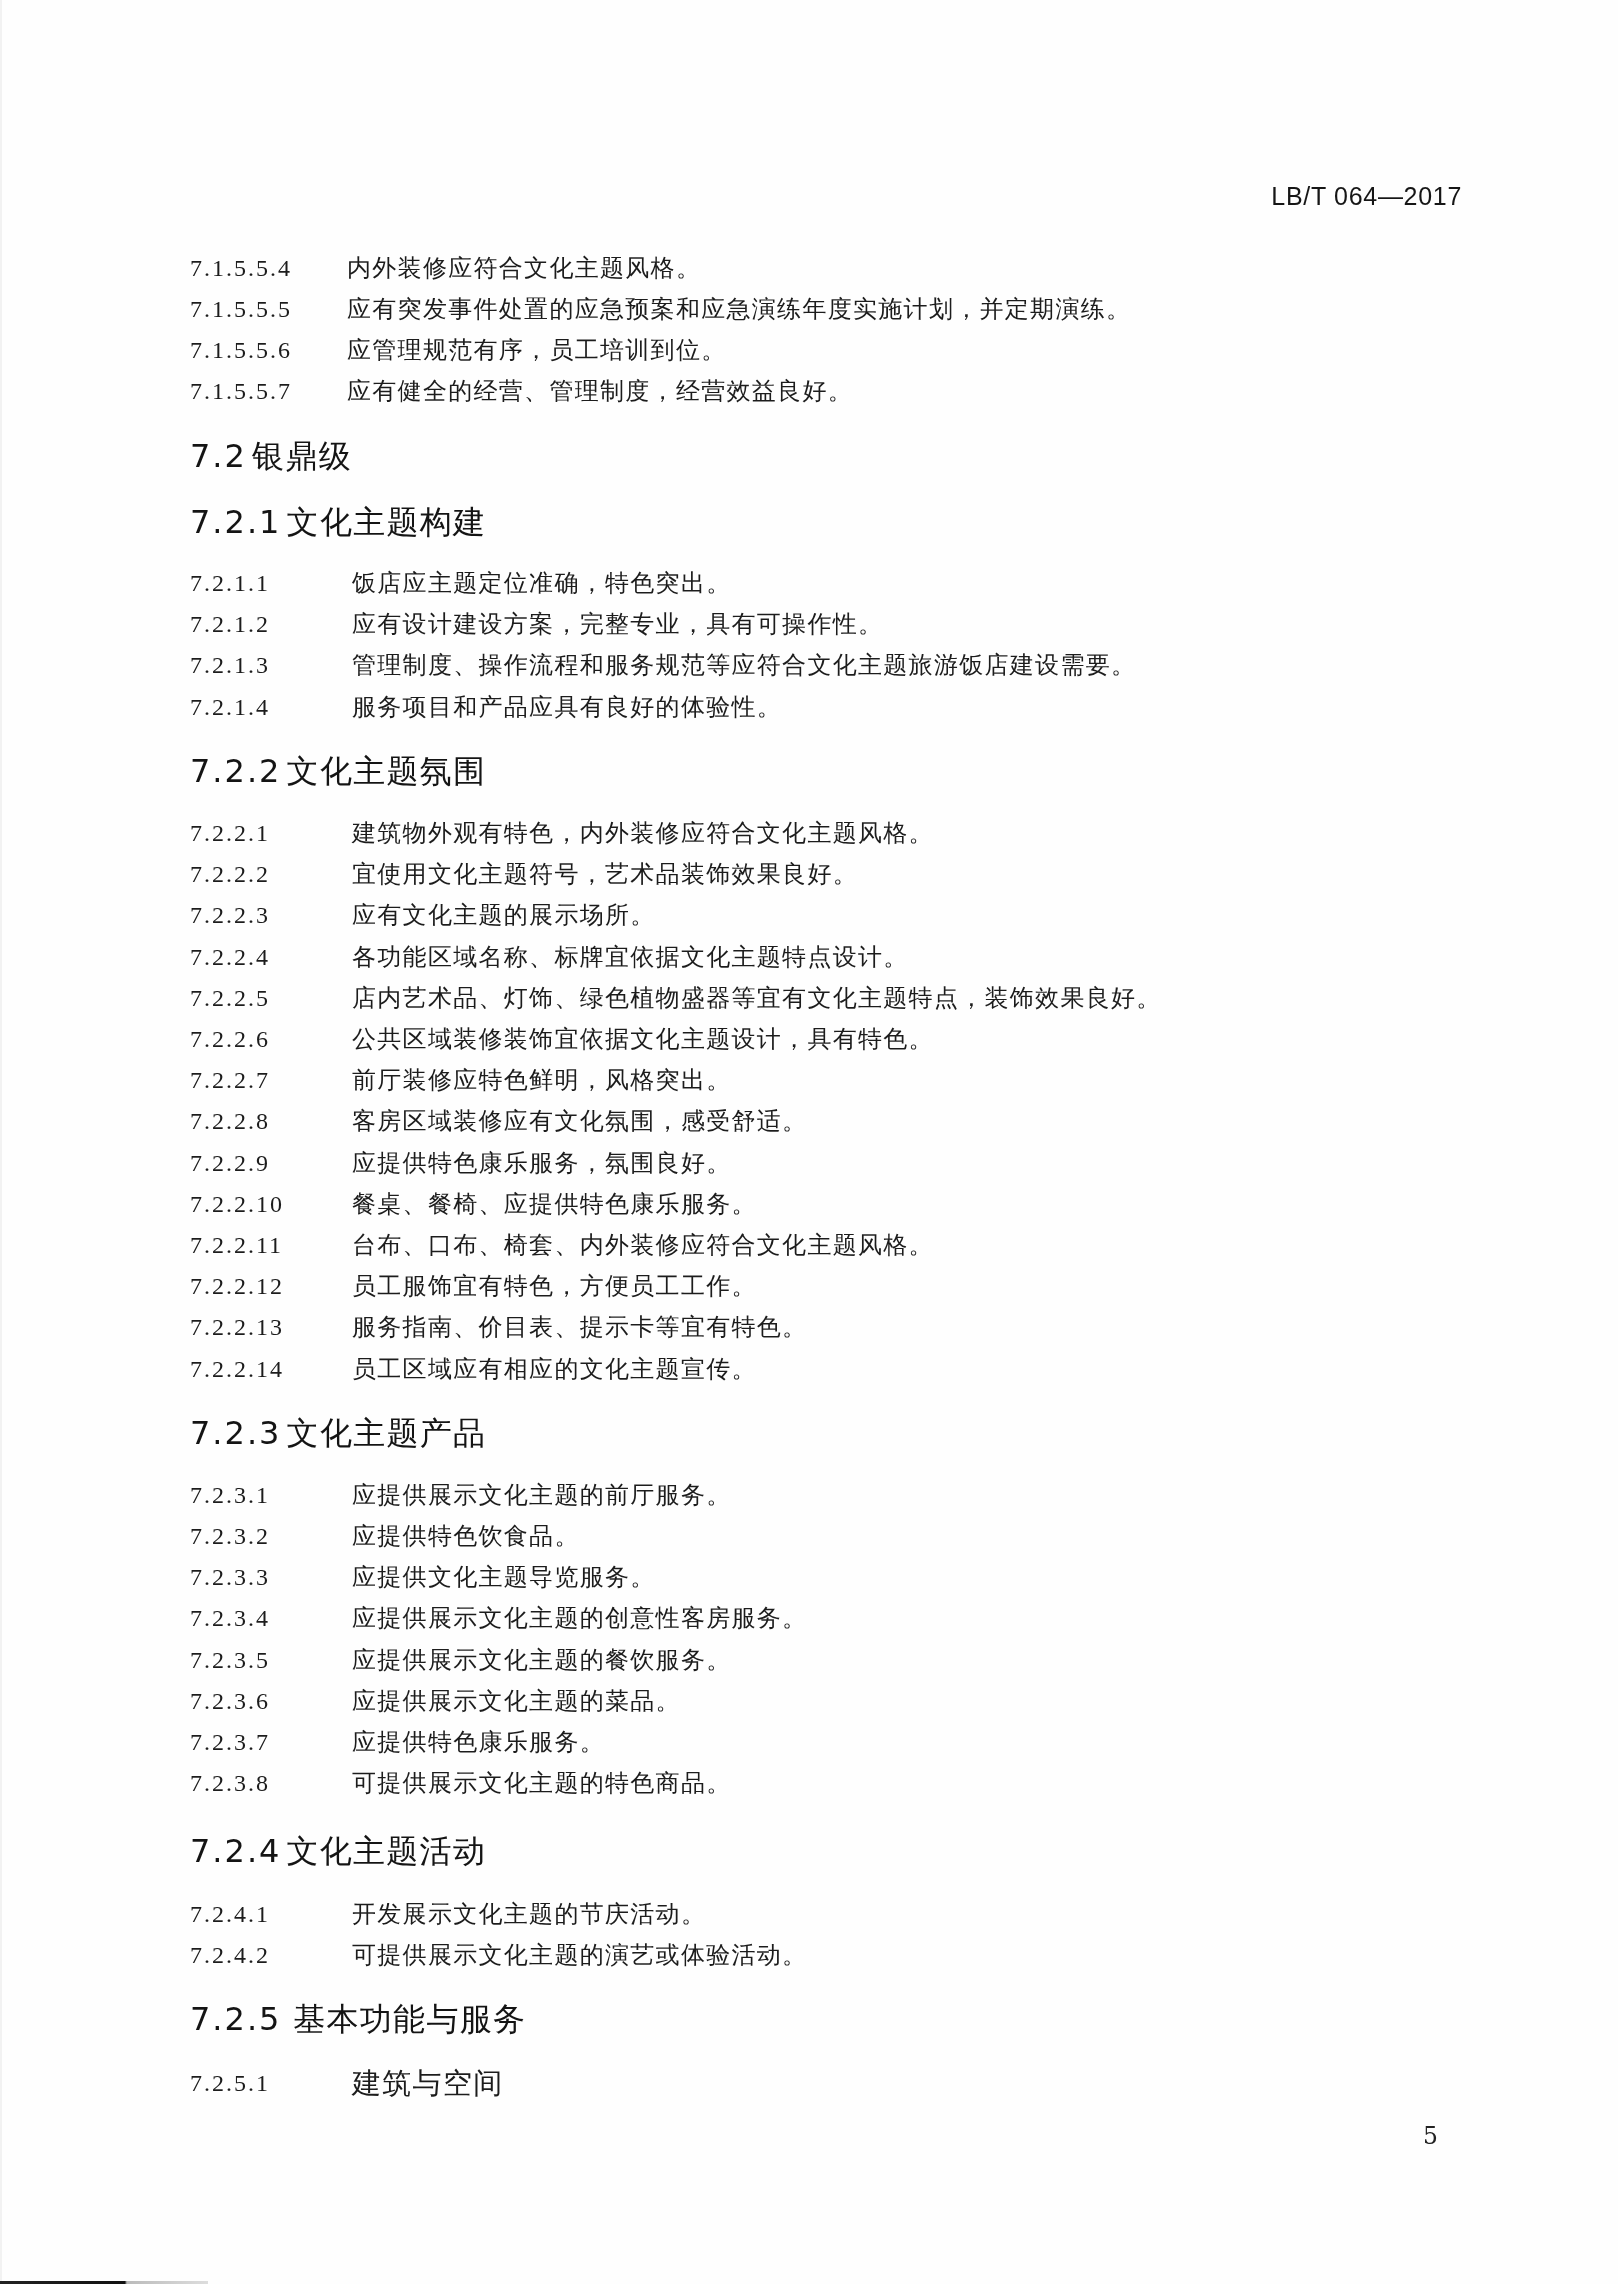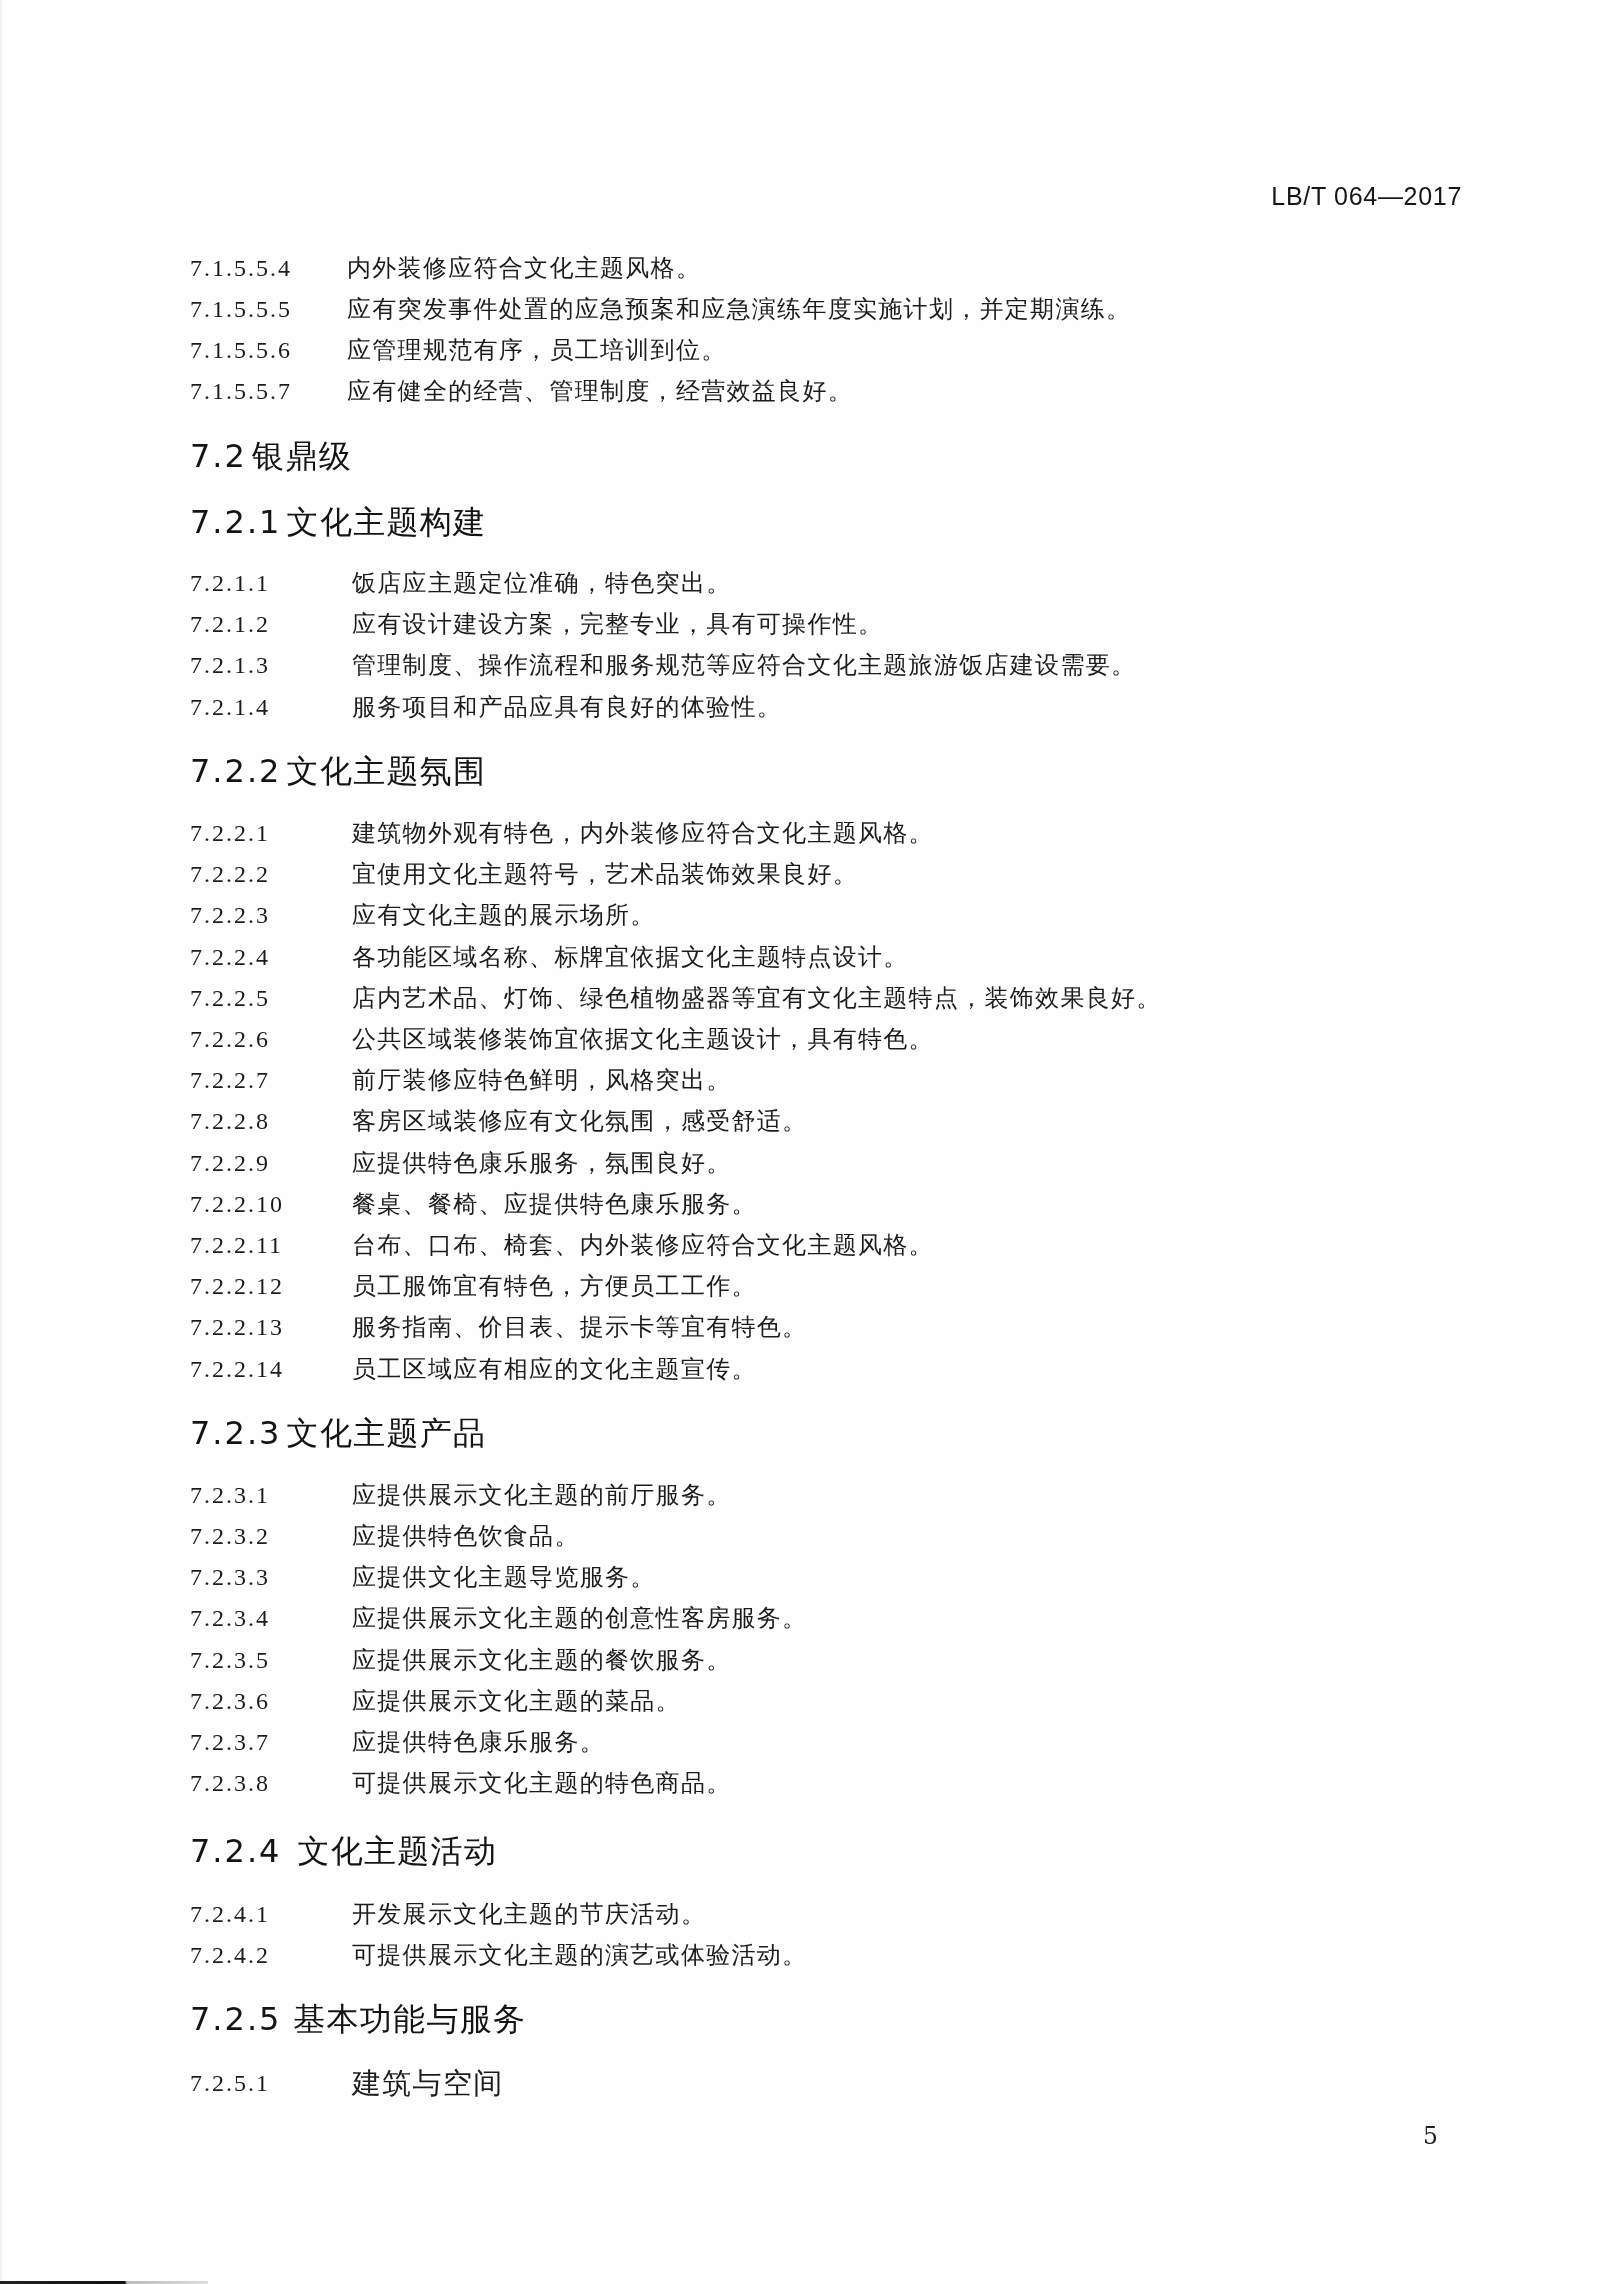--- a/index.html
+++ b/index.html
@@ -160,21 +160,21 @@
   <div class="line l-item" style="top:1728px">
     <span class="num">7.2.3.7</span>
     <span class="txt">应提供特色康乐服务。</span>
   </div>
   <div class="line l-item" style="top:1769px">
     <span class="num">7.2.3.8</span>
     <span class="txt">可提供展示文化主题的特色商品。</span>
   </div>
 
   <div class="heading" style="top:1837px">
-    <span class="num">7.2.4</span><span class="txt" style="margin-left:16px">文化主题活动</span>
+    <span class="num">7.2.4</span><span class="txt" style="margin-left:5px">文化主题活动</span>
   </div>
   <div class="line l-item" style="top:1900px">
     <span class="num">7.2.4.1</span>
     <span class="txt">开发展示文化主题的节庆活动。</span>
   </div>
   <div class="line l-item" style="top:1941px">
     <span class="num">7.2.4.2</span>
     <span class="txt">可提供展示文化主题的演艺或体验活动。</span>
   </div>
 

